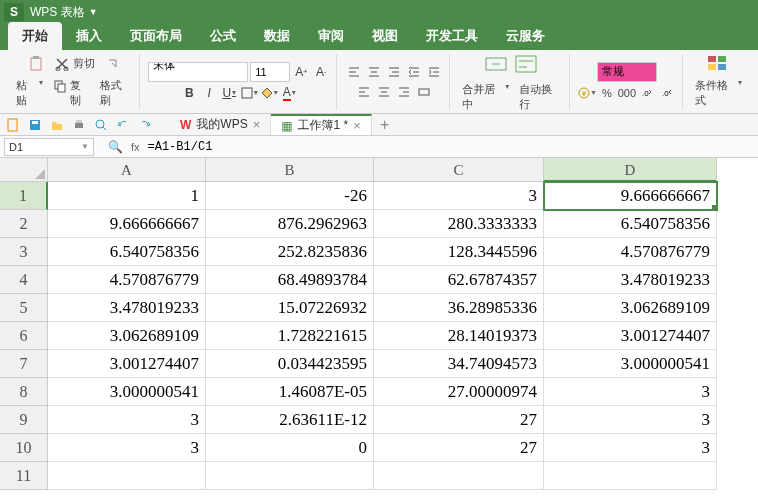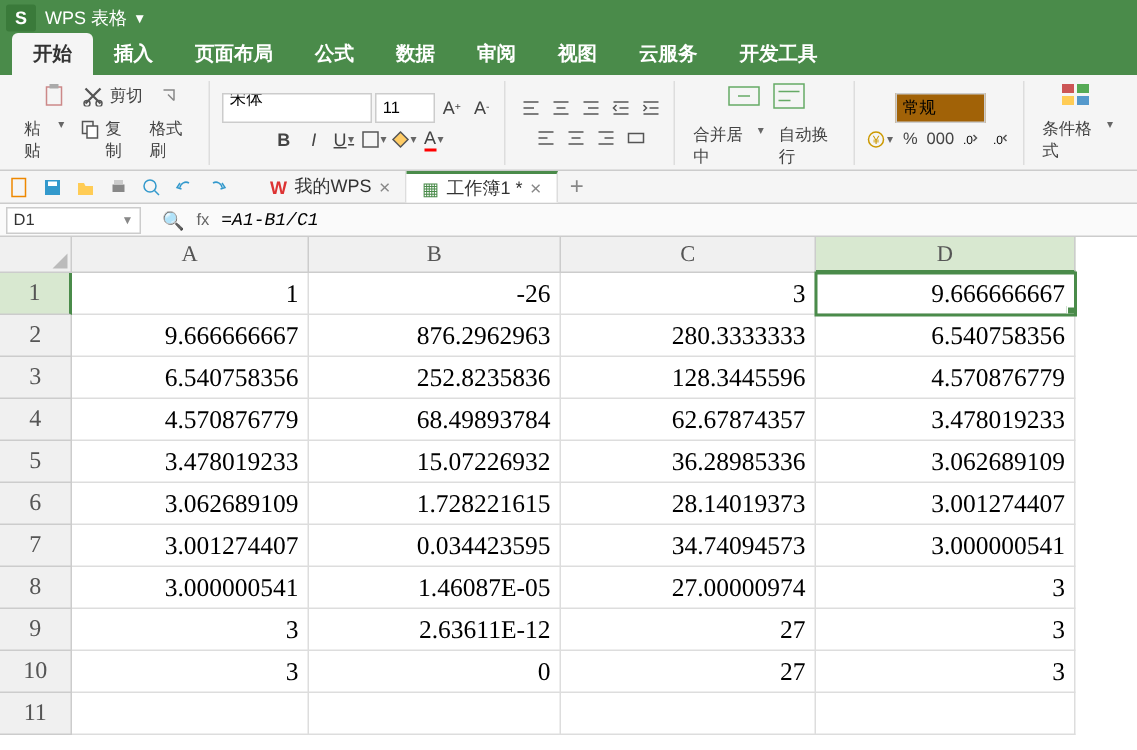--- a/index.html
+++ b/index.html
@@ -15,21 +15,21 @@
 
 .ribbon { background: #f5f5f5; height: 64px; display: flex; align-items: center; border-bottom: 1px solid #ccc; padding: 4px 6px; gap: 2px; }
 .ribbon-group { display: flex; flex-direction: column; align-items: center; padding: 0 6px; border-right: 1px solid #ddd; height: 56px; justify-content: center; gap: 2px; }
 .ribbon-group.no-border { border-right: none; }
 .ribbon-btn { display: flex; align-items: flex-start; gap: 3px; padding: 2px 4px; cursor: pointer; font-size: 11px; color: #444; }
 .ribbon-row { display: flex; gap: 2px; align-items: center; }
 .icon-box { width: 16px; height: 16px; display: inline-flex; align-items: center; justify-content: center; }
 .big-icon { width: 28px; height: 28px; }
 .font-select { border: 1px solid #ccc; background: #fff; height: 20px; font-size: 11px; padding: 0 16px 12px 4px; width: 100px; }
 .size-select { border: 1px solid #ccc; background: #fff; height: 20px; font-size: 11px; padding: 0 12px 0 4px; width: 40px; }
-.num-select { border: 1px solid #ccc; background: #a16207; height: 20px; font-size: 11px; padding: 0 16px 0 4px; width: 60px; }
+.num-select { border: 1px solid #ccc; background: #ec4899; height: 20px; font-size: 11px; padding: 0 16px 0 4px; width: 60px; }
 .fmt-btn { width: 18px; height: 18px; border: none; background: none; cursor: pointer; font-size: 12px; color: #444; display: inline-flex; align-items: center; justify-content: center; }
 .fmt-btn.bold { font-weight: bold; }
 .fmt-btn.italic { font-style: italic; }
 .fmt-btn.underline { text-decoration: underline; }
 .dd { font-size: 8px; color: #666; margin-left: 1px; }
 
 .qat { background: #f5f5f5; height: 22px; display: flex; align-items: center; padding: 0 6px; gap: 8px; border-bottom: 1px solid #ccc; }
 .qat .qicon { width: 14px; height: 14px; cursor: pointer; }
 .doc-tabs { display: flex; align-items: center; margin-left: 10px; height: 100%; }
 .doc-tab { display: flex; align-items: center; padding: 0 10px; height: 100%; border-right: 1px solid #ddd; cursor: pointer; gap: 5px; }
@@ -37,21 +37,21 @@
 .doc-tab .close { font-size: 13px; color: #888; }
 .doc-tab .wps-logo { color: #d33; font-weight: bold; font-size: 12px; }
 .doc-tab .sheet-logo { color: #4a8b4a; font-size: 12px; }
 .add-tab { padding: 0 8px; color: #888; font-size: 16px; cursor: pointer; }
 
 .formula-bar { height: 22px; display: flex; align-items: center; border-bottom: 1px solid #ccc; background: #fafafa; }
 .name-box { width: 90px; border: 1px solid #ccc; height: 18px; margin: 0 4px; padding: 0 4px; font-size: 11px; background: #fff; display: flex; align-items: center; justify-content: space-between; }
 .name-box .dd2 { font-size: 8px; color: #888; }
 .fx-area { display: flex; align-items: center; gap: 8px; margin-left: 10px; }
 .fx-label { color: #666; font-size: 11px; }
-.formula-input { border: none; background: none; font-size: 12px; width: 400px; outline: none; font-family: "Courier New", monospace; font-style: italic; }
+.formula-input { border: none; background: none; font-size: 12px; width: 400px; outline: none; font-family: "Courier New", monospace; }
 
 .grid { display: grid; grid-template-columns: 48px 158px 168px 170px 173px; position: relative; }
 .corner { background: #f0f0f0; border-right: 1px solid #ccc; border-bottom: 1px solid #ccc; height: 24px; position: relative; }
 .corner::after { content: ""; position: absolute; right: 2px; bottom: 2px; width: 0; height: 0; border-left: 10px solid transparent; border-bottom: 10px solid #bbb; }
 .col-head { background: #f0f0f0; border-right: 1px solid #ccc; border-bottom: 1px solid #ccc; text-align: center; height: 24px; line-height: 24px; font-size: 15px; color: #555; font-family: "Times New Roman", serif; }
 .col-head.active { background: #d8e8d0; border-bottom: 2px solid #4a8b4a; }
 .row-head { background: #f0f0f0; border-right: 1px solid #ccc; border-bottom: 1px solid #ccc; text-align: center; height: 28px; line-height: 28px; font-size: 16px; color: #555; font-family: "Times New Roman", serif; }
 .row-head.active { background: #d8e8d0; border-right: 2px solid #4a8b4a; }
 .cell { border-right: 1px solid #ddd; border-bottom: 1px solid #ddd; height: 28px; line-height: 28px; padding: 0 6px; text-align: right; font-size: 17px; font-family: "Times New Roman", serif; color: #000; overflow: hidden; white-space: nowrap; }
 .cell.selected { outline: 2px solid #4a8b4a; outline-offset: -1px; position: relative; z-index: 2; }
@@ -69,22 +69,22 @@
 </div>
 
 <div class="menu-bar">
   <div class="tab active">开始</div>
   <div class="tab">插入</div>
   <div class="tab">页面布局</div>
   <div class="tab">公式</div>
   <div class="tab">数据</div>
   <div class="tab">审阅</div>
   <div class="tab">视图</div>
+  <div class="tab">开发工具</div>
   <div class="tab">云服务</div>
-  <div class="tab">开发工具</div>
 </div>
 
 <div class="ribbon">
   <div class="ribbon-group">
     <div class="ribbon-row">
       <div class="ribbon-btn">
         <span class="icon-box">
             <svg width="16" height="16">
               <rect x="3" y="2" width="10" height="12" fill="none" stroke="#c88" stroke-width="1"></rect>
               <rect x="5" y="0" width="6" height="3" fill="#aaa"></rect>

